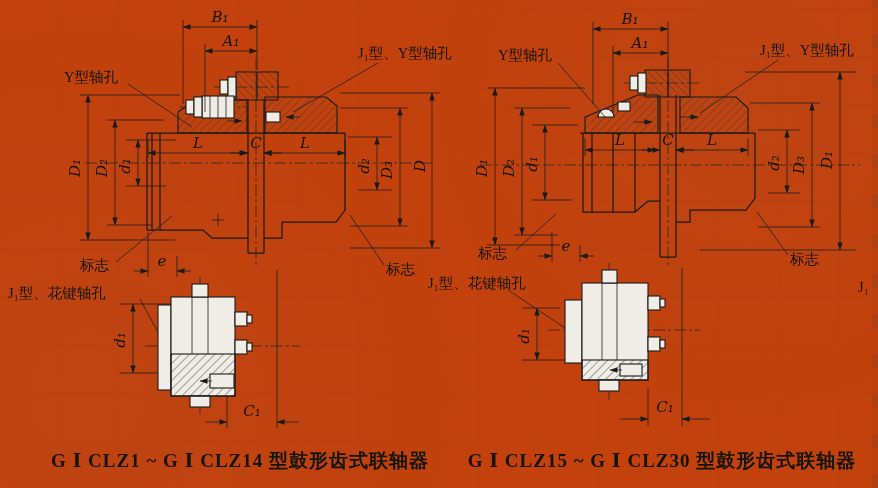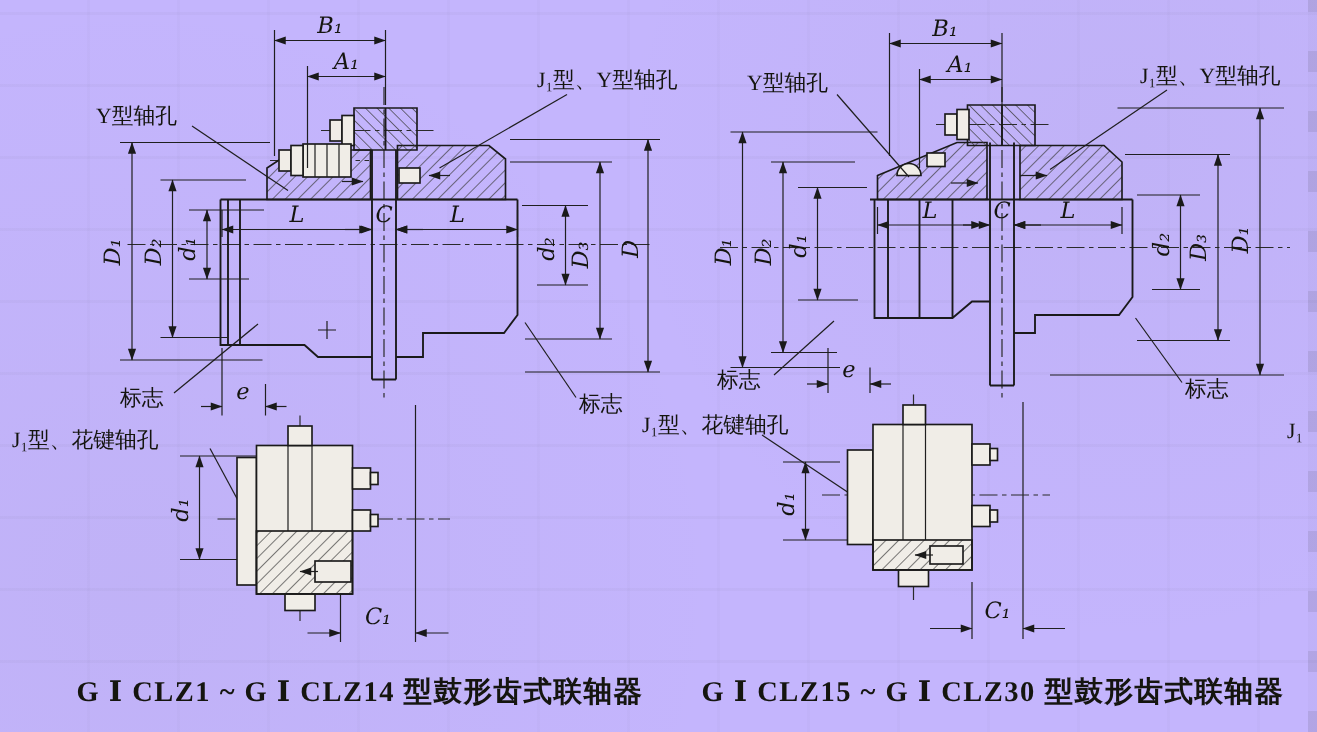--- a/index.html
+++ b/index.html
@@ -1,19 +1,19 @@
 <!DOCTYPE html>
 <html><head>
 <meta charset="utf-8">
 <style>
   html,body{margin:0;padding:0;}
   .page{
     position:relative;
     width:878px;height:488px;
-    background:#c4b5fd;
+    background:#c2410c;
     overflow:hidden;
     font-family:"Liberation Serif","DejaVu Serif",serif;
   }
   .bleed{
     position:absolute;left:0;top:0;width:878px;height:488px;
     background:
       repeating-linear-gradient(0deg, transparent 0 46px, rgba(70,70,80,.035) 46px 48px),
       repeating-linear-gradient(90deg, transparent 0 58px, rgba(70,70,80,.022) 58px 60px),
       radial-gradient(circle at 85% 20%, rgba(120,120,130,.05), transparent 40%),
       radial-gradient(circle at 10% 80%, rgba(120,120,130,.05), transparent 45%);

